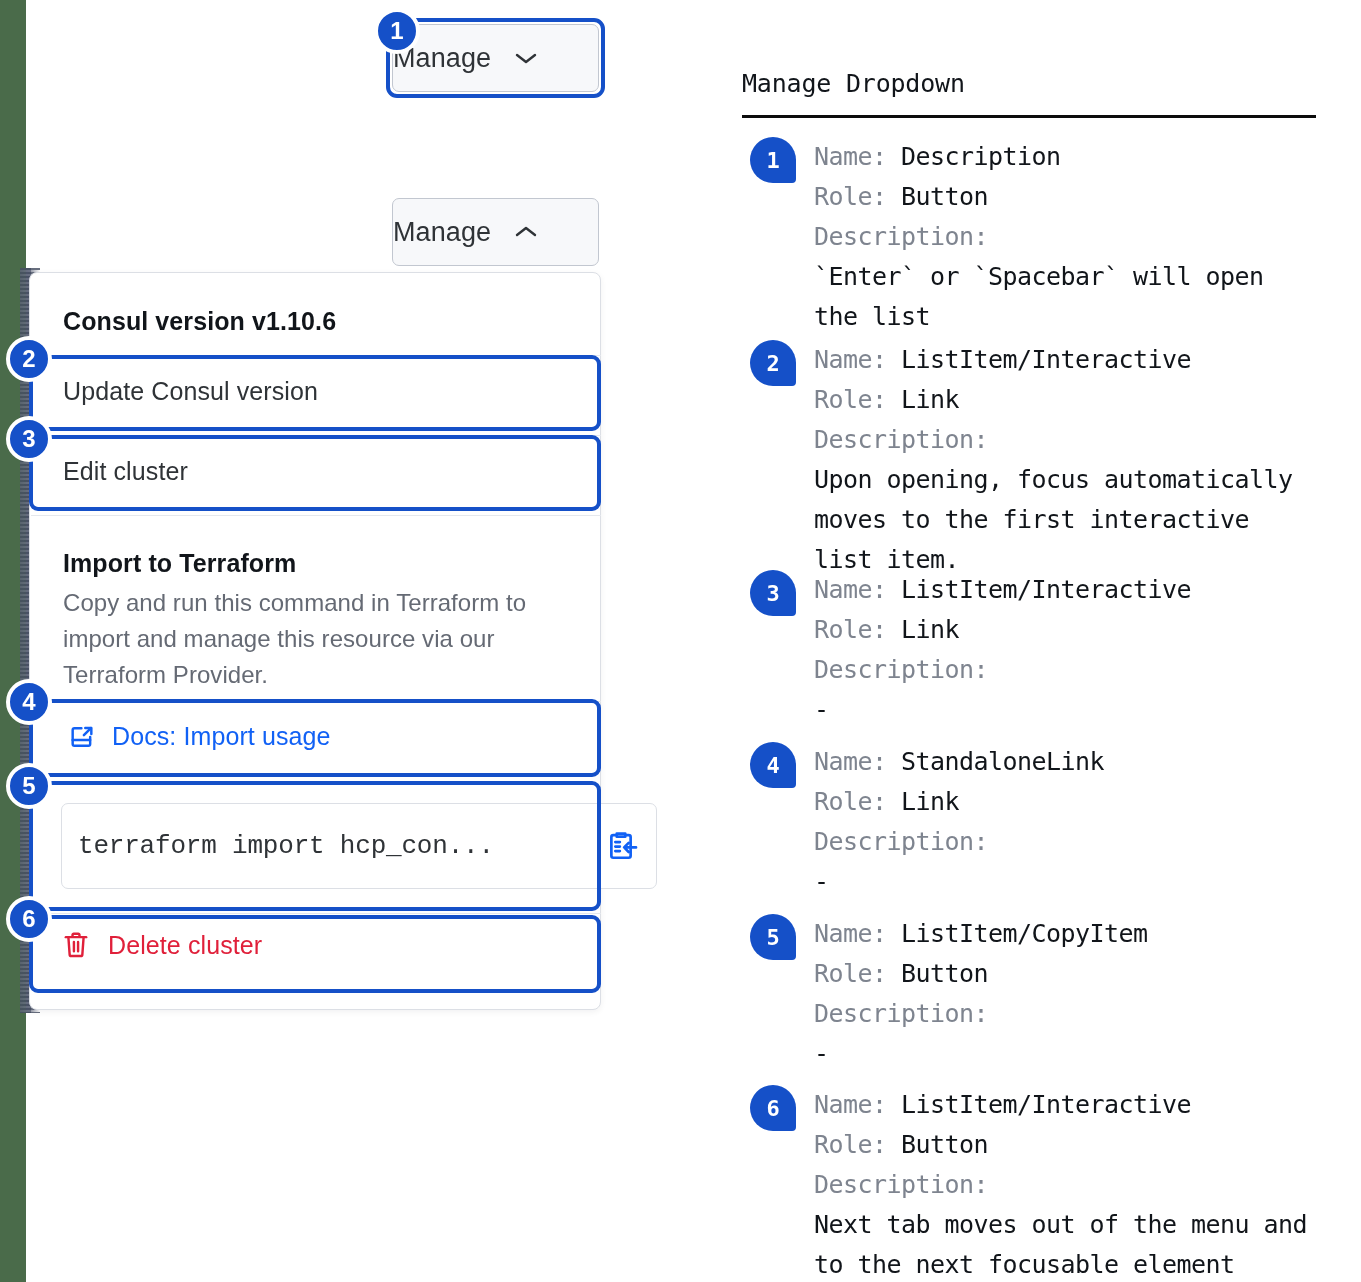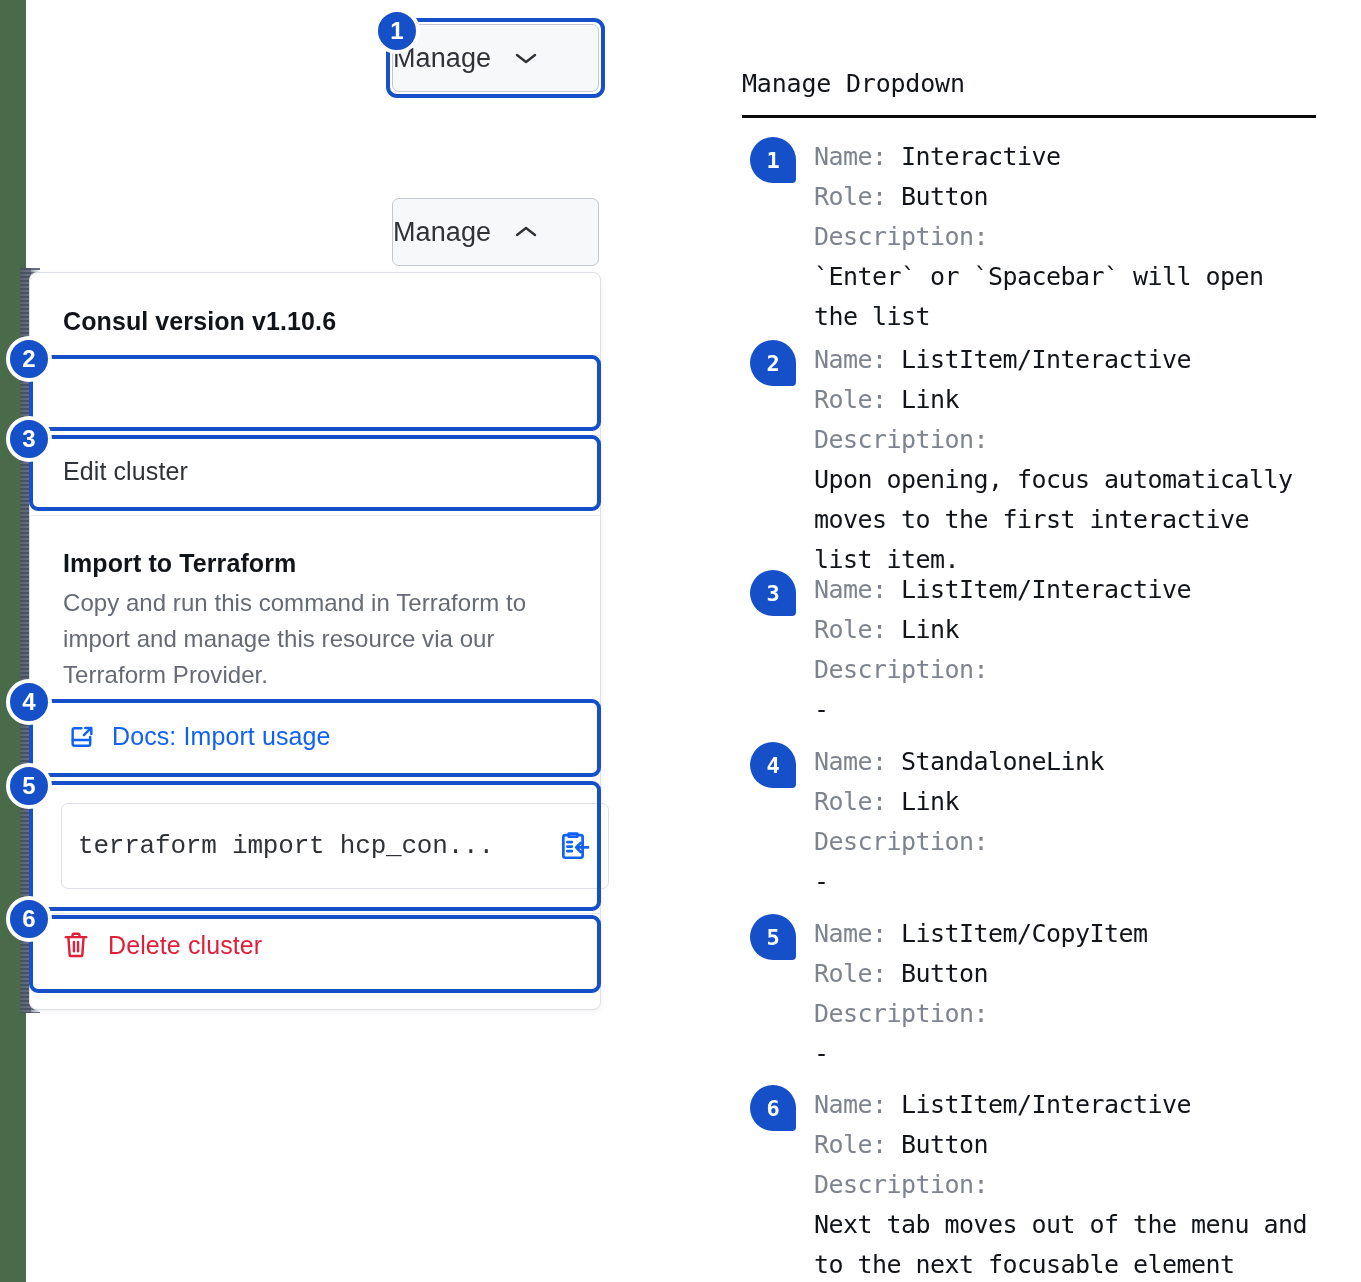--- a/index.html
+++ b/index.html
@@ -155,21 +155,21 @@
     font-size: 25px;
     font-weight: 500;
     letter-spacing: .1px;
     text-decoration: none;
     cursor: pointer;
   }
   
   #tf-box {
     position: absolute;
     left: 61px; top: 803px;
-    width: 548px; height: 86px;
+    width: 596px; height: 86px;
     border: 1px solid #dcdfe5;
     border-radius: 7px;
     box-sizing: border-box;
     background: #ffffff;
     display: flex;
     align-items: center;
     padding: 0 18px 0 16px;
     justify-content: space-between;
     cursor: pointer;
     gap: 24px;
@@ -299,20 +299,21 @@
   <svg class="chev" viewBox="0 0 26 16">
     <path d="M4 11 L13 4 L22 11"></path>
   </svg>
 </div>
 
 <div id="dropdown">
 
   <div class="dd-head" id="dd-consul-version">Consul version v1.10.6</div>
 
   <div class="dd-sep" style="top:82px;"></div>
+  <div class="dd-item-label" id="dd-update-label">Update Consul version</div>
 
   <div class="dd-sep" style="top:162px;"></div>
   <div class="dd-item-label" id="dd-edit-label">Edit cluster</div>
 
   <div class="dd-sep" style="top:242px;"></div>
   <div class="dd-head" id="dd-import-title">Import to Terraform</div>
   <div id="dd-import-desc">Copy and run this command in Terraform to import and manage this resource via our Terraform Provider.</div>
 
   <div class="dd-sep" style="top:428px;"></div>
   <div class="dd-sep" style="top:640px;"></div>
@@ -359,21 +360,21 @@
 <div id="cb-4" class="circ-badge">4</div>
 <div id="cb-5" class="circ-badge">5</div>
 <div id="cb-6" class="circ-badge">6</div>
 
 <div id="legend">
   <div id="legend-title">Manage Dropdown</div>
   <div id="legend-rule"></div>
 
   <div class="legend-entry" id="le-1">
     <div class="pin-badge">1</div>
-    <div class="legend-lines"><span class="k">Name:</span> <span class="v">Interactive</span>
+    <div class="legend-lines"><span class="k">Name:</span> <span class="v">Description</span>
 <span class="k">Role:</span> <span class="v">Button</span>
 <span class="k">Description:</span>
 <span class="v">`Enter` or `Spacebar` will open
 the list</span></div>
   </div>
   <div class="legend-entry" id="le-2">
     <div class="pin-badge">2</div>
     <div class="legend-lines"><span class="k">Name:</span> <span class="v">ListItem/Interactive</span>
 <span class="k">Role:</span> <span class="v">Link</span>
 <span class="k">Description:</span>

